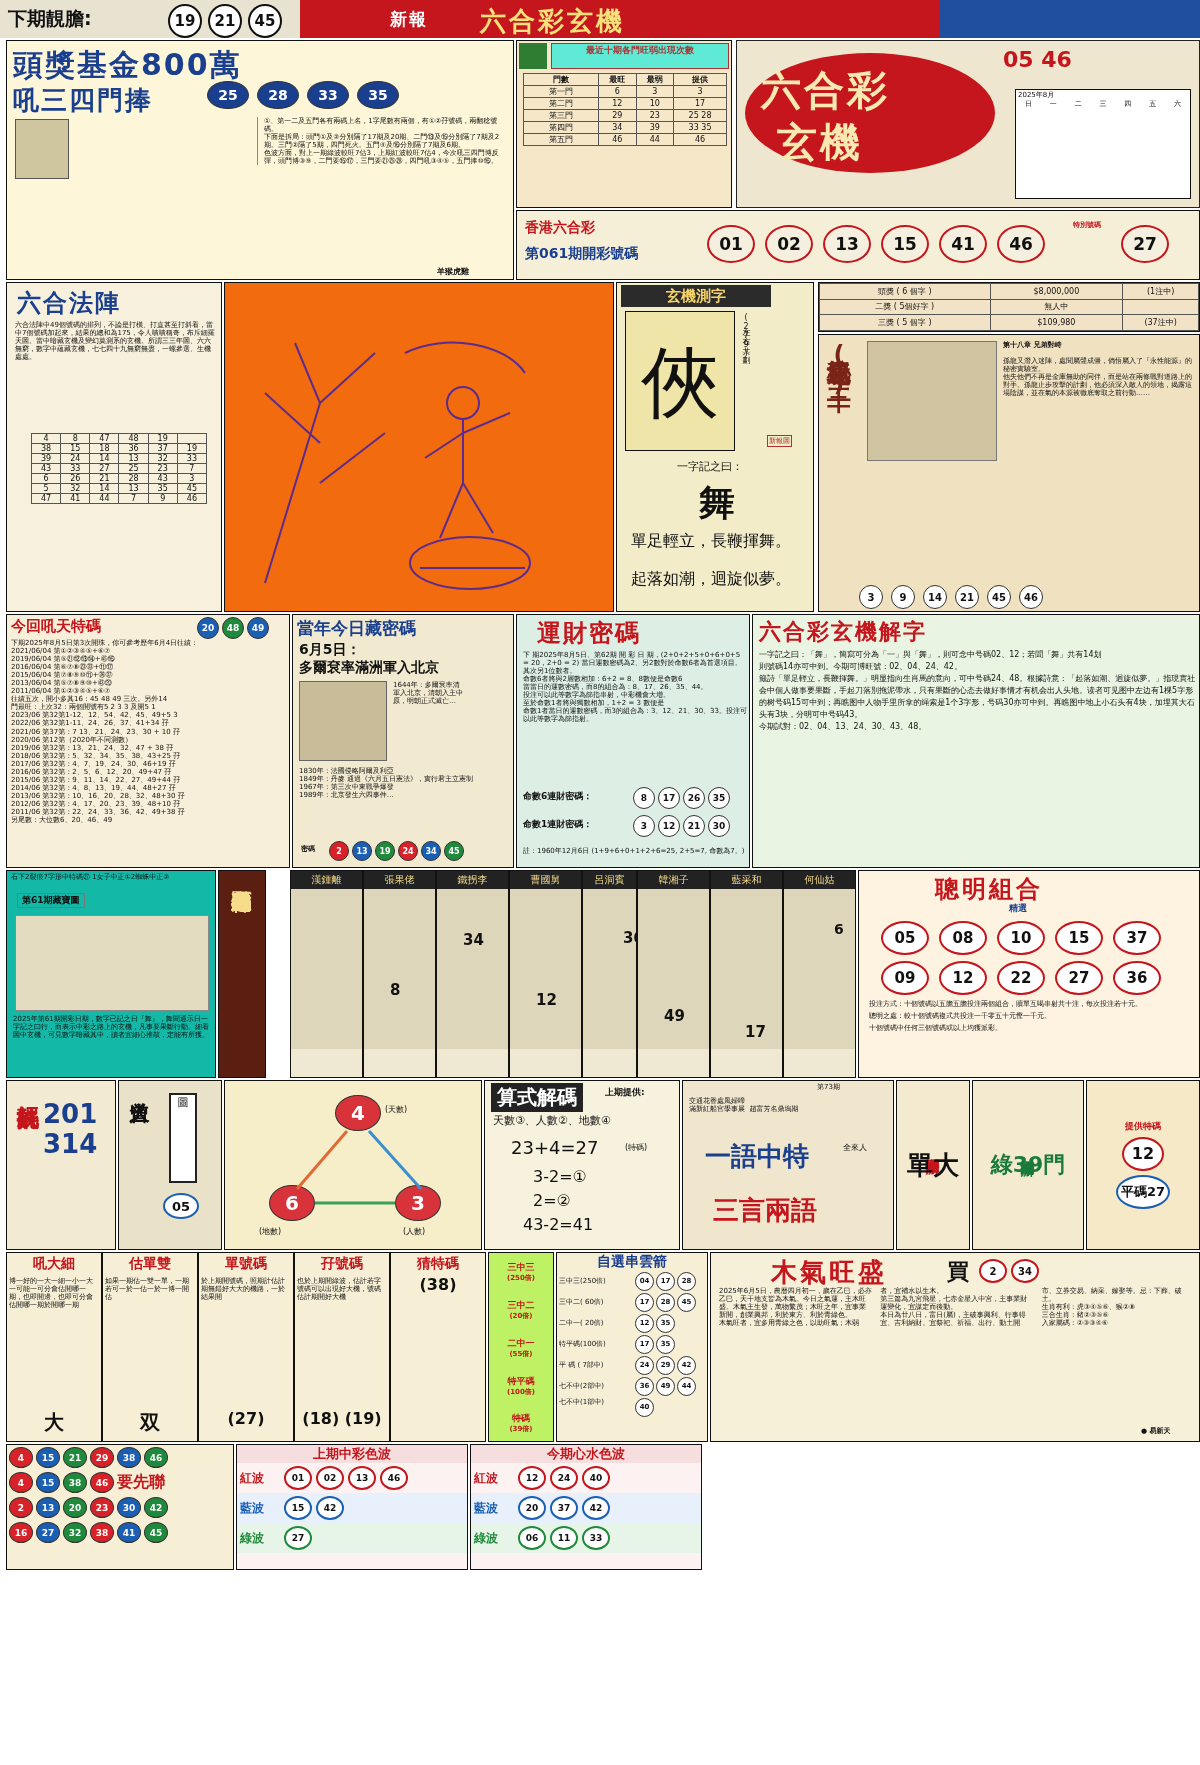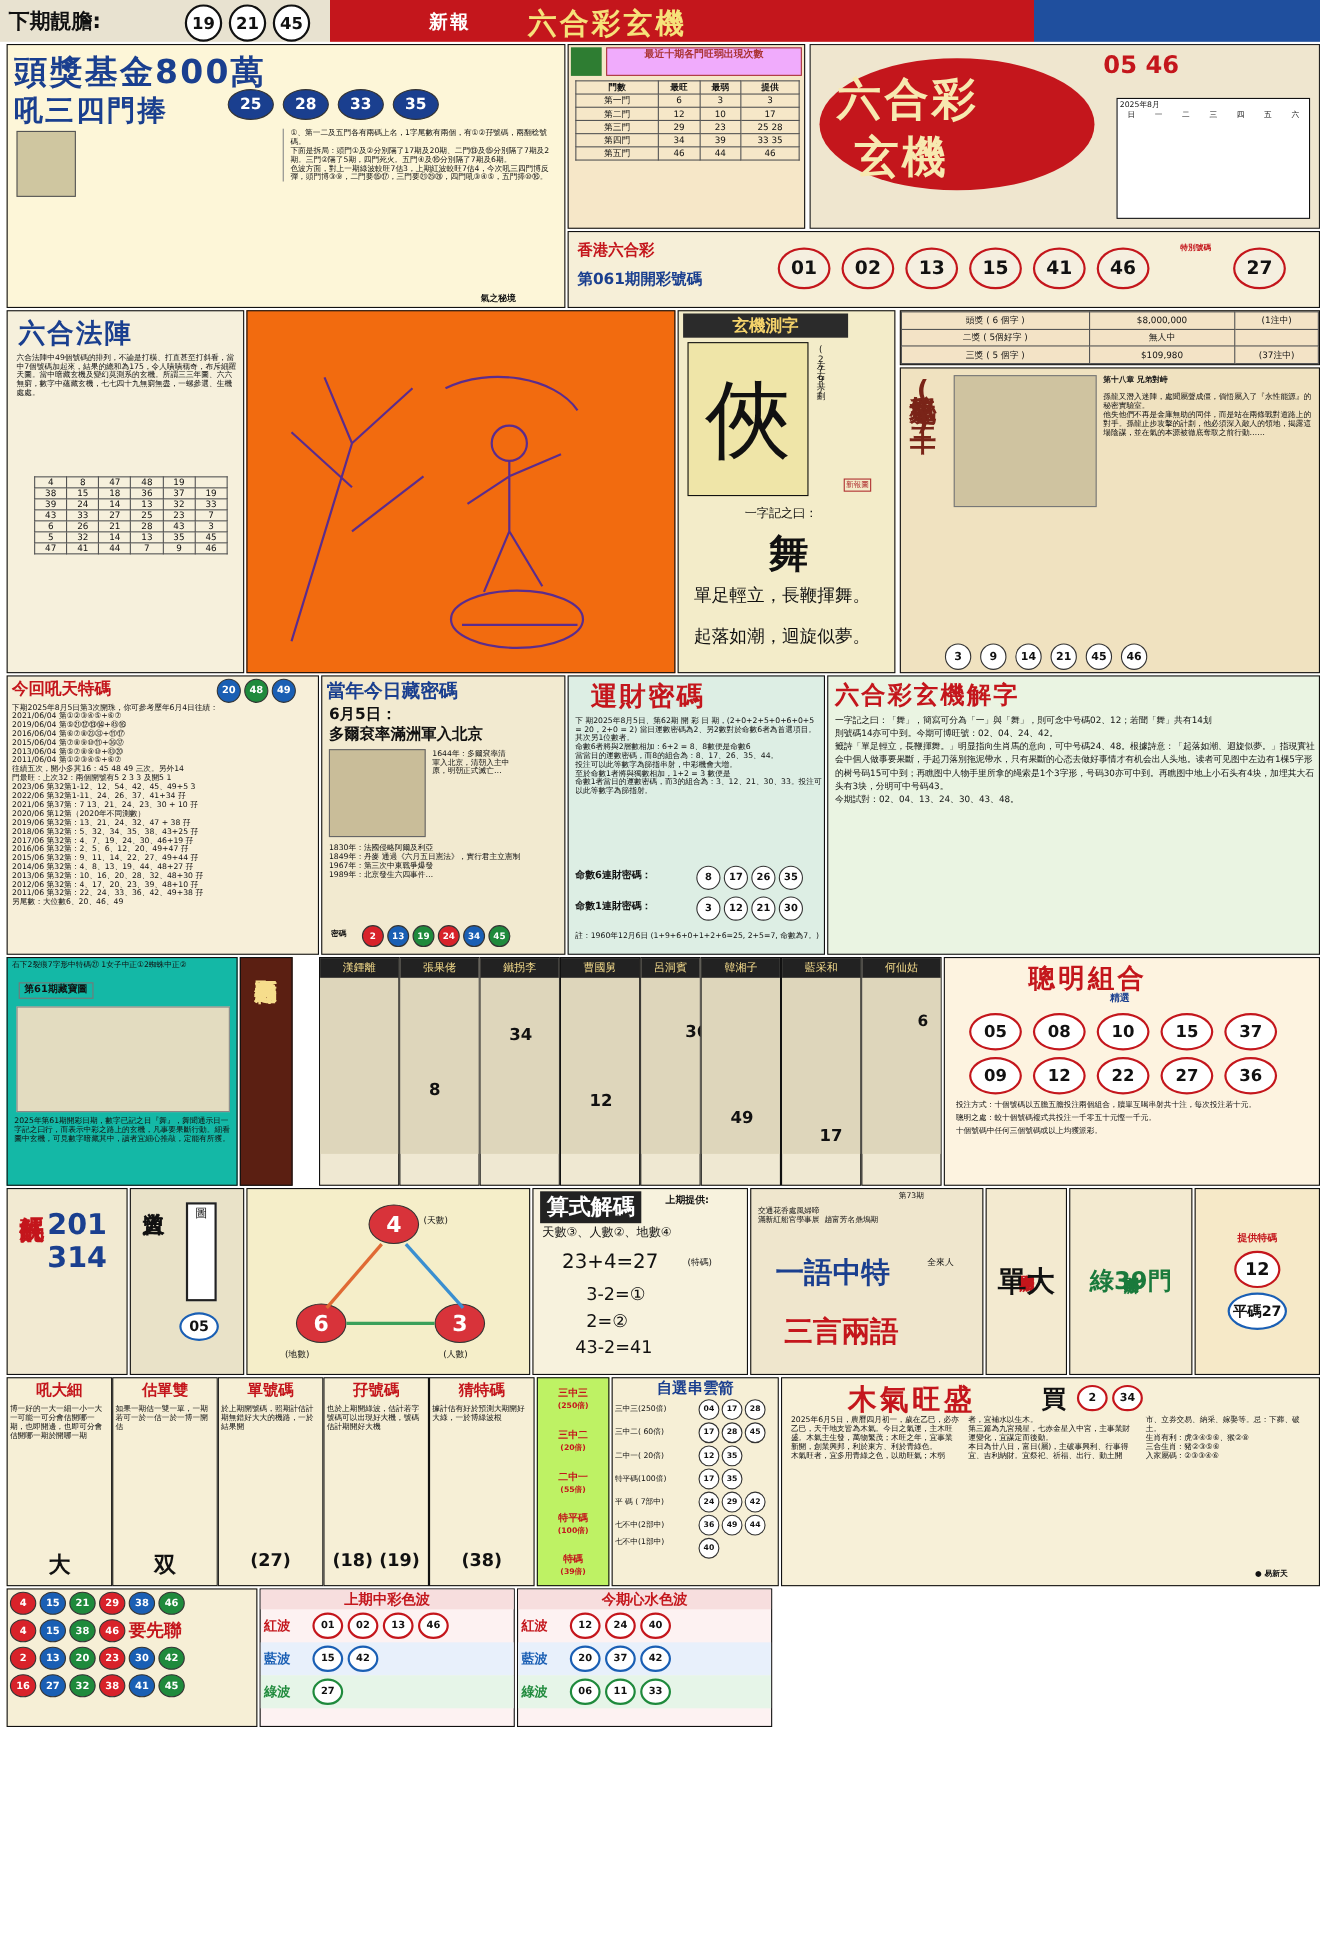--- a/index.html
+++ b/index.html
@@ -67,26 +67,26 @@
     <div class="abs" style="left:200px;top:40px;display:flex;gap:8px;">
       <span class="ball" style="width:40px;height:26px;border-radius:50%/50%;font-size:14px;background:#1a3f8f;">25</span>
       <span class="ball" style="width:40px;height:26px;border-radius:50%/50%;font-size:14px;background:#1a3f8f;">28</span>
       <span class="ball" style="width:40px;height:26px;border-radius:50%/50%;font-size:14px;background:#1a3f8f;">33</span>
       <span class="ball" style="width:40px;height:26px;border-radius:50%/50%;font-size:14px;background:#1a3f8f;">35</span>
     </div>
     <div class="abs" style="left:8px;top:78px;width:54px;height:60px;background:#cfc6a0;border:1px solid #555;"></div>
     <div class="abs tiny" style="left:250px;top:76px;width:248px;white-space:pre-wrap;border-left:1px solid #888;padding-left:6px;">①、第一二及五門各有兩碼上名，1字尾數有兩個，有①②孖號碼，兩翻稔號碼。
 下面是拆局：頭門①及②分別隔了17期及20期、二門⑬及⑮分別隔了7期及2期。三門②隔了5期，四門死火。五門④及⑯分別隔了7期及6期。
 色波方面，對上一期綠波較旺7估3，上期紅波較旺7估4，今次吼三四門博反彈，頭門博③⑨，二門要⑮⑰，三門要㉑㉕㉘，四門吼③④⑤，五門捧⑩⑯。</div>
-    <div class="abs tiny2" style="left:430px;top:226px;font-weight:bold;">氣之秘境</div>
+    <div class="abs tiny2" style="left:430px;top:226px;font-weight:bold;">羊猴虎雞</div>
   </div>
 
   <div class="abs bord" style="left:516px;top:40px;width:216px;height:168px;background:#f6e7c8;">
     <div class="abs" style="left:2px;top:2px;width:28px;height:26px;background:#2e7d32;"></div>
-    <div class="abs sm" style="left:34px;top:2px;width:178px;height:26px;background:#f0abfc;border:1px solid #a33;text-align:center;line-height:13px;font-weight:bold;color:#a33;">最近十期各門旺弱出現次數</div>
+    <div class="abs sm" style="left:34px;top:2px;width:178px;height:26px;background:#5eead4;border:1px solid #a33;text-align:center;line-height:13px;font-weight:bold;color:#a33;">最近十期各門旺弱出現次數</div>
     <table class="abs" style="left:6px;top:32px;width:204px;">
       <tbody>
           <tr>
         <th>門數</th>
         <th>最旺</th>
         <th>最弱</th>
         <th>提供</th>
       </tr>
       <tr>
         <td style="width:74px">第一門</td>
@@ -527,21 +527,20 @@
       <div class="tiny" style="padding:2px;height:130px;overflow:hidden;">於上期開號碼，照期計估計期無錯好大大的機路，一於結果開</div>
       <div style="text-align:center;font-size:16px;font-weight:bold;">(27)</div>
     </div>
     <div class="bord" style="width:96px;position:relative;background:#f6efd6;">
       <div style="text-align:center;font-size:14px;font-weight:bold;color:#c4161c;padding:2px 0;">孖號碼</div>
       <div class="tiny" style="padding:2px;height:130px;overflow:hidden;">也於上期開綠波，估計若字號碼可以出現好大機，號碼估計期開好大機</div>
       <div style="text-align:center;font-size:16px;font-weight:bold;">(18) (19)</div>
     </div>
     <div class="bord" style="width:96px;position:relative;background:#f6efd6;">
       <div style="text-align:center;font-size:14px;font-weight:bold;color:#c4161c;padding:2px 0;">猜特碼</div>
-      <div class="tiny" style="padding:2px;height:130px;overflow:hidden;">據計估有好於預測大期開好大綠，一於博綠波根</div>
       <div style="text-align:center;font-size:16px;font-weight:bold;">(38)</div>
     </div>
   </div>
 
   <div class="abs bord" style="left:488px;top:1252px;width:66px;height:190px;background:#bef264;">
     <div class="sm ctr col" style="height:38px;font-weight:bold;color:#c4161c;">
       <span>三中三</span>
       <span class="tiny">(250倍)</span>
     </div>
     <div class="sm ctr col" style="height:38px;font-weight:bold;color:#c4161c;">

